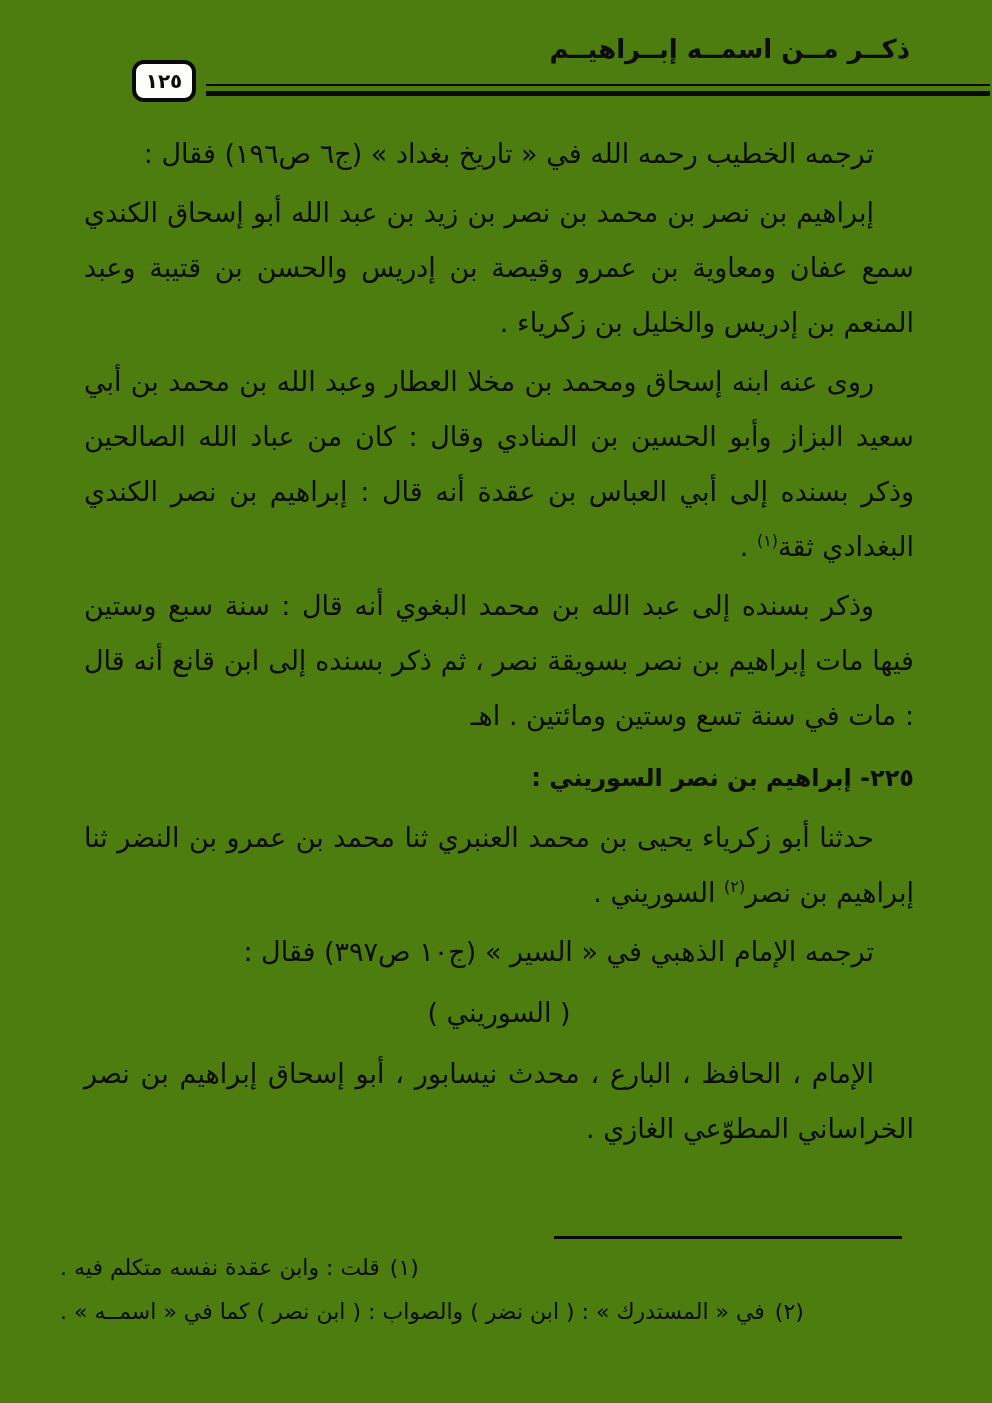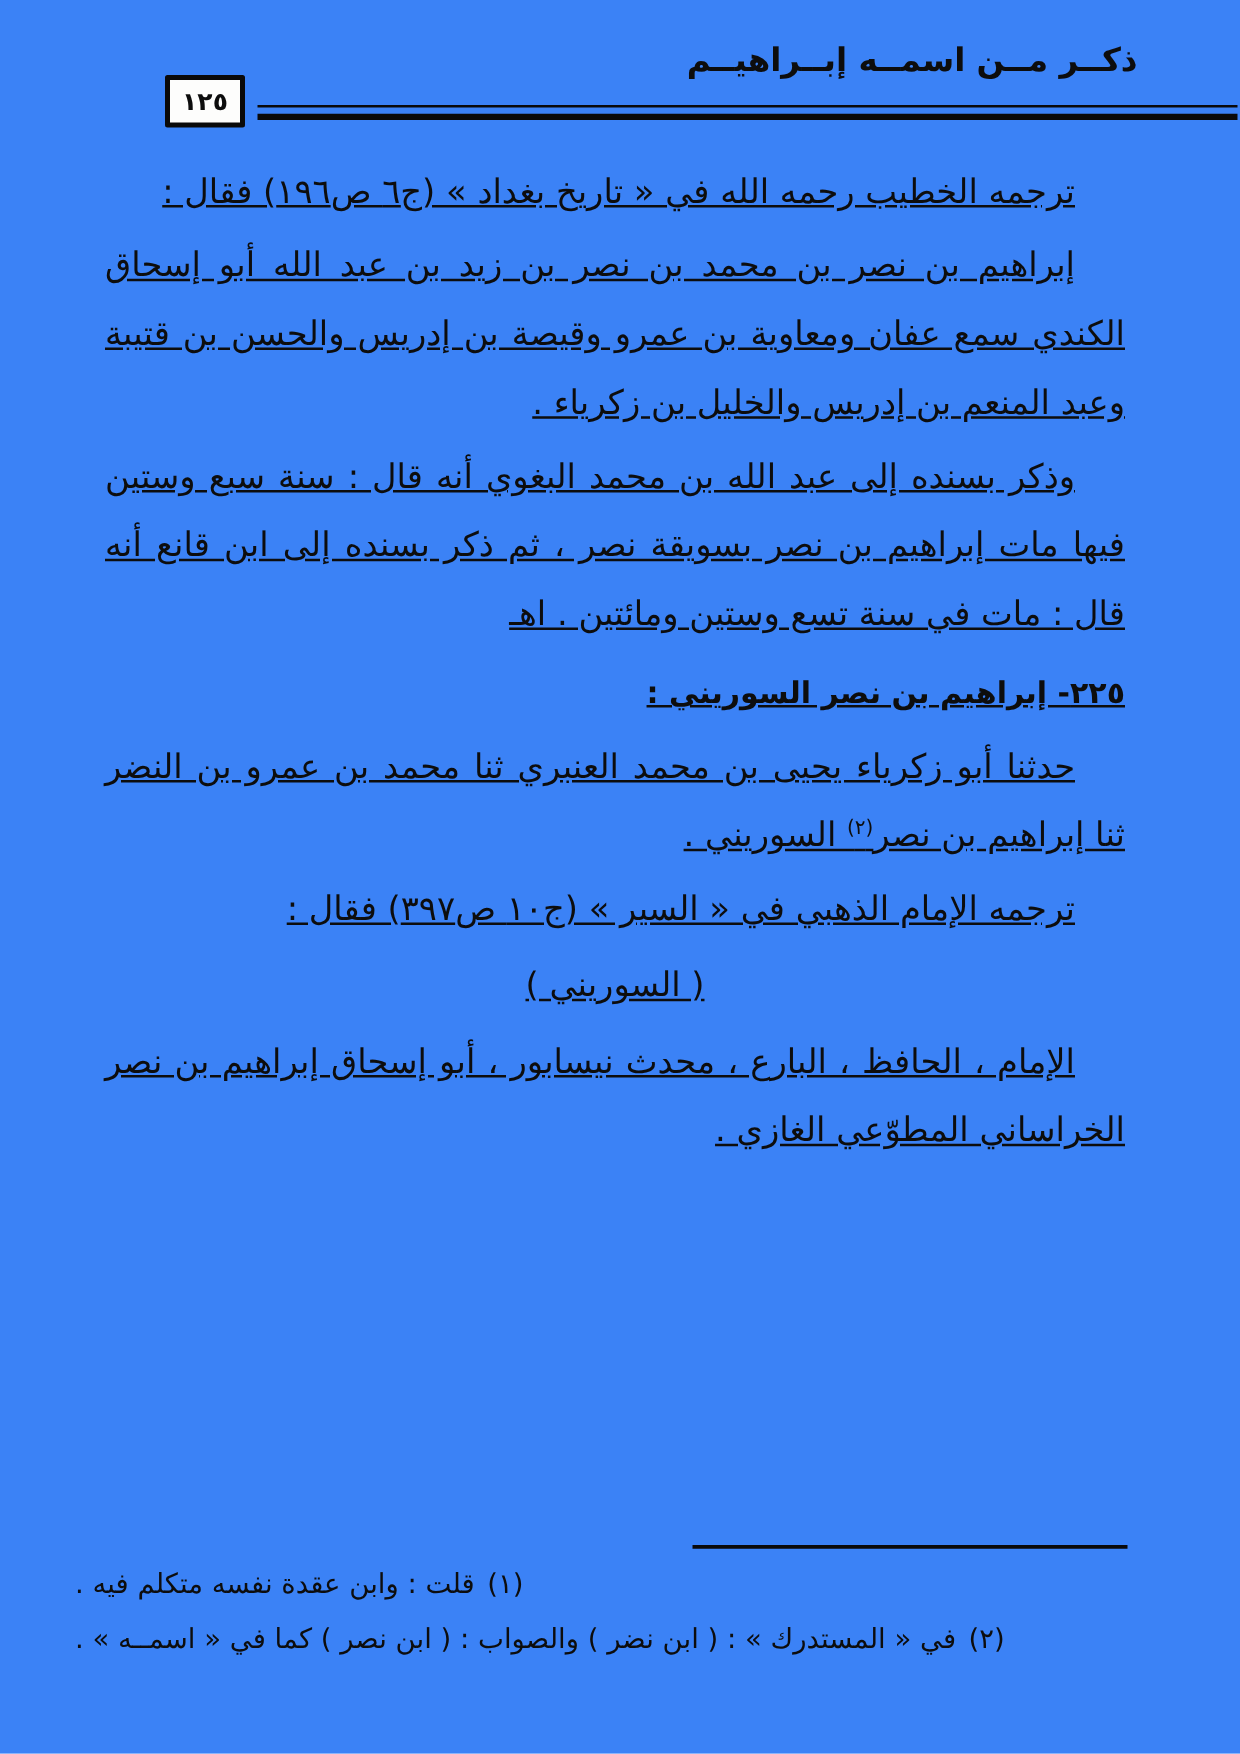--- a/index.html
+++ b/index.html
@@ -4,21 +4,21 @@
 <style>
   html, body {
     margin: 0;
     padding: 0;
     background: #ffffff;
   }
   .page {
     position: relative;
     width: 992px;
     height: 1403px;
-    background: #3b82f6;
+    background: #4d7c0f;
     color: #0d0d0d;
     font-family: "DejaVu Sans", sans-serif;
     direction: rtl;
     overflow: hidden;
   }
 
   
   .header-title {
     position: absolute;
     top: 34px;
@@ -28,21 +28,21 @@
     letter-spacing: 0.5px;
     white-space: nowrap;
   }
   .page-number-box {
     position: absolute;
     top: 60px;
     left: 132px;
     width: 56px;
     height: 34px;
     border: 4px solid #0a0a0a;
-    border-radius: 2px;
+    border-radius: 12px;
     display: flex;
     align-items: center;
     justify-content: center;
     font-size: 20px;
     font-weight: 700;
     background: #fdfdfc;
     z-index: 2;
   }
   .header-rule-thin {
     position: absolute;
@@ -58,27 +58,26 @@
     left: 206px;
     right: 2px;
     height: 5px;
     background: #0a0a0a;
   }
 
   
   .body-text {
     position: absolute;
     top: 126px;
-    right: 92px;
+    right: 78px;
     left: 84px;
     font-size: 27px;
     line-height: 55px;
     text-align: justify;
     text-align-last: right;
-    text-decoration: underline;
   }
   .body-text p {
     margin: 0 0 4px 0;
   }
   .para {
     text-indent: 40px;
   }
   .entry-heading {
     font-weight: 700;
     font-size: 24px;
@@ -138,20 +137,21 @@
 
   <div class="header-rule-thin"></div>
   <div class="header-rule-thick"></div>
 
   <div class="body-text">
 
     <p class="para">ترجمه الخطيب رحمه الله في « تاريخ بغداد » (ج٦ ص١٩٦) فقال :</p>
 
     <p class="para">إبراهيم بن نصر بن محمد بن نصر بن زيد بن عبد الله أبو إسحاق الكندي سمع عفان ومعاوية بن عمرو وقيصة بن إدريس والحسن بن قتيبة وعبد المنعم بن إدريس والخليل بن زكرياء .</p>
 
+    <p class="para"><span>روى عنه ابنه إسحاق ومحمد بن مخلا العطار وعبد الله بن محمد بن أبي سعيد البزاز وأبو الحسين بن المنادي وقال : كان من عباد الله الصالحين وذكر بسنده إلى أبي العباس بن عقدة أنه قال : إبراهيم بن نصر الكندي البغدادي ثقة</span><sup class="note-ref">(١)</sup><span> .</span></p>
 
     <p class="para">وذكر بسنده إلى عبد الله بن محمد البغوي أنه قال : سنة سبع وستين فيها مات إبراهيم بن نصر بسويقة نصر ، ثم ذكر بسنده إلى ابن قانع أنه قال : مات في سنة تسع وستين ومائتين . اهـ</p>
 
     <p class="entry-heading">٢٢٥- إبراهيم بن نصر السوريني :</p>
 
 
     <p class="para"><span>حدثنا أبو زكرياء يحيى بن محمد العنبري ثنا محمد بن عمرو بن النضر ثنا إبراهيم بن نصر</span><sup class="note-ref">(٢)</sup><span> السوريني .</span></p>
 
     <p class="para">ترجمه الإمام الذهبي في « السير » (ج١٠ ص٣٩٧) فقال :</p>
 

